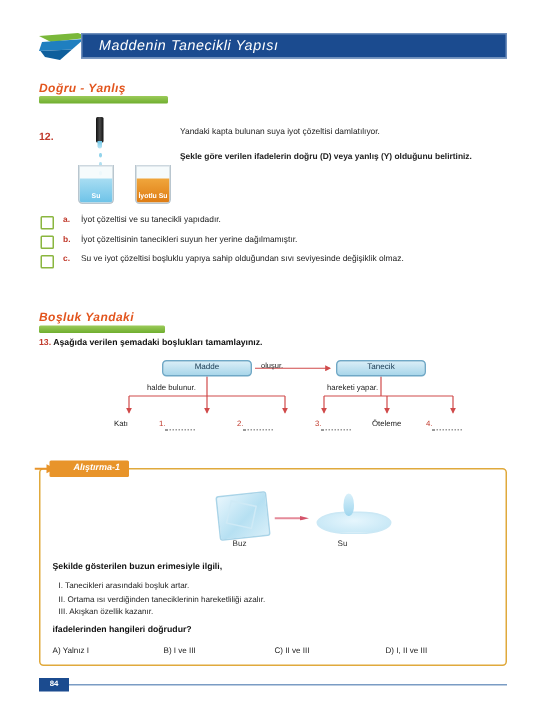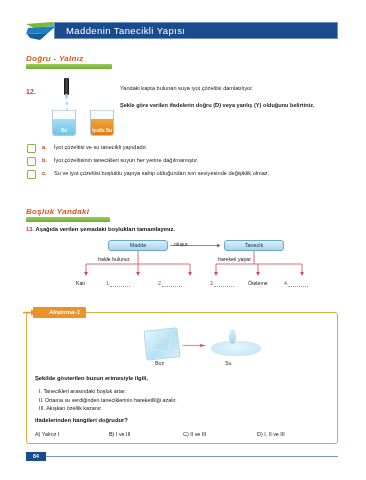--- a/index.html
+++ b/index.html
@@ -4,21 +4,21 @@
 <style>
   html,body{margin:0;padding:0;}
   body{
     width:366px;height:480px;background:#ffffff;
     font-family:"Liberation Sans", sans-serif;
     color:#1a1a1a;overflow:hidden;position:relative;
   }
   .page{position:absolute;inset:0;}
 
   
-  .banner{position:absolute;left:26px;top:22px;width:312px;height:17px;}
+  .banner{position:absolute;left:26px;top:22px;width:312px;height:17px;font-style:italic;}
   .banner-bar{
     position:absolute;left:28px;top:0;width:284px;height:17px;
     background:#1b4b8f;border:1px solid #6f8fbc;box-sizing:border-box;
   }
   .banner-title{
     position:absolute;left:40px;top:2px;height:14px;line-height:14px;
     font-size:9.5px;color:#ffffff;letter-spacing:.4px;white-space:nowrap;
   }
   .arrow-mark{position:absolute;left:0;top:-1px;width:34px;height:20px;}
 
@@ -142,21 +142,21 @@
     <svg class="arrow-mark" viewBox="0 0 34 20">
       <polygon points="0,3 26,1 34,4 8,7" fill="#7ab83a"></polygon>
       <polygon points="2,7 30,5 22,12 0,13" fill="#1f7fc0"></polygon>
       <polygon points="1,13 22,12 14,19 4,17" fill="#0f5f9c"></polygon>
     </svg>
     <div class="banner-bar"></div>
     <div class="banner-title">Maddenin Tanecikli Yapısı</div>
   </div>
 
   <div class="sect" style="top:54px">
-    <div class="sect-label">Doğru - Yalnız</div>
+    <div class="sect-label">Doğru - Yanlış</div>
     <div class="sect-rule"></div>
   </div>
 
   <div class="q12">
     <span class="qnum">12.</span>
   </div>
 
   <div class="illus">
     <div class="dropper"></div>
     <div class="dropper-tip"></div>

